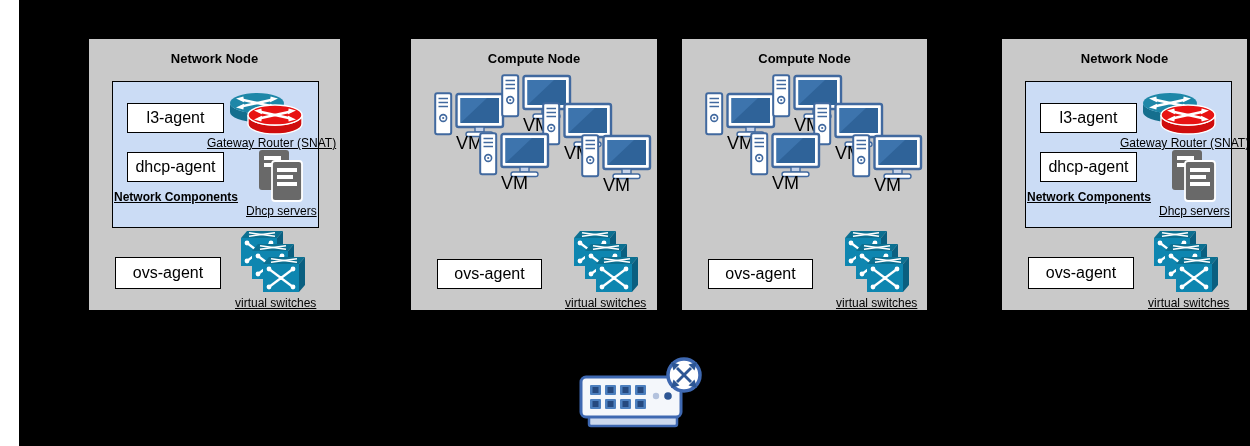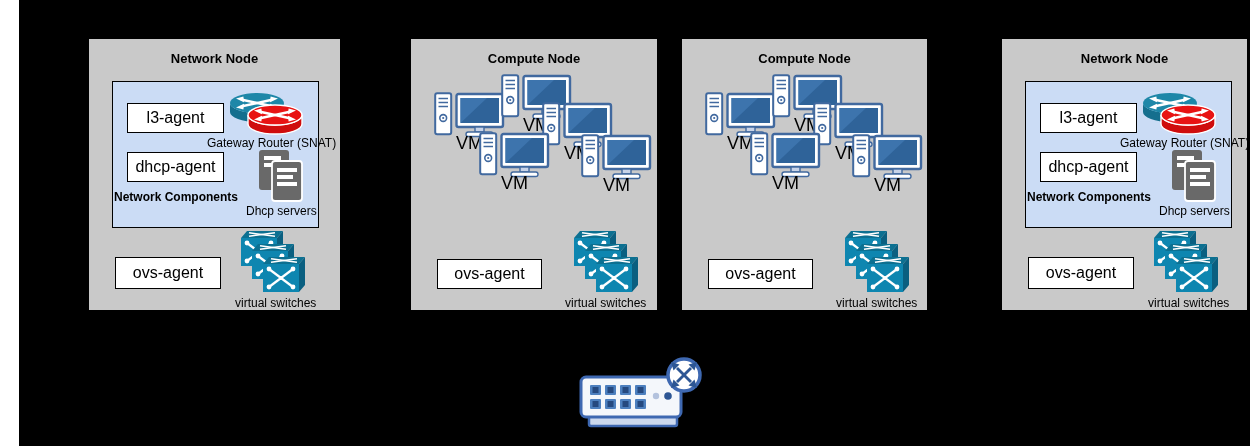--- a/index.html
+++ b/index.html
@@ -3,21 +3,21 @@
 <meta charset="utf-8">
 <style>
   html,body{margin:0;padding:0;background:#fff;}
   #canvas{position:relative;width:1250px;height:446px;background:#000000;overflow:hidden;
           font-family:"Liberation Sans", sans-serif;color:#000;margin-left:19px;}
   .node{position:absolute;top:37px;height:275px;background:#c9c9c9;border:2px solid #000;box-sizing:border-box;}
   .ntitle{position:absolute;top:12px;left:0;right:0;text-align:center;font-weight:bold;font-size:13px;}
   .cbox{position:absolute;left:23px;top:42px;width:207px;height:147px;background:#cbdcf5;border:1.5px solid #000;box-sizing:border-box;}
   .wbox{position:absolute;background:#fff;border:1.5px solid #000;box-sizing:border-box;
         display:flex;align-items:center;justify-content:center;font-size:16px;}
-  .cap{position:absolute;font-size:12px;line-height:14px;white-space:nowrap;}
+  .cap{position:absolute;font-size:12px;line-height:14px;white-space:nowrap;text-decoration:underline;}
   .cap.b{font-weight:bold;}
   .ic{position:absolute;}
   .vm{position:absolute;width:72px;height:60px;}
   .vm svg{display:block;}
   .vmlab{position:absolute;left:22px;top:41px;font-size:18px;text-align:center;}
   #overlay{position:absolute;left:0;top:0;pointer-events:none;}
 </style>
 </head>
 <body>
 

